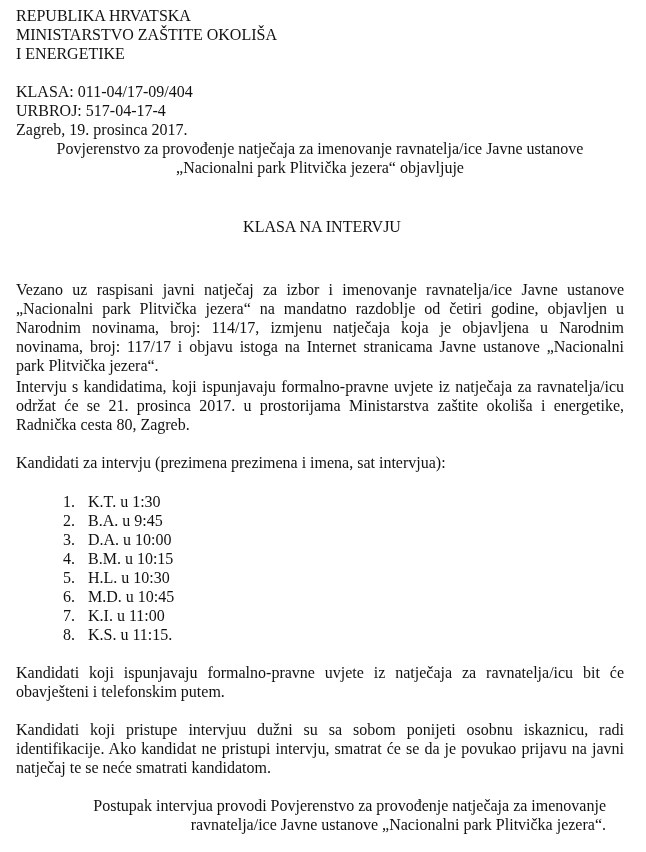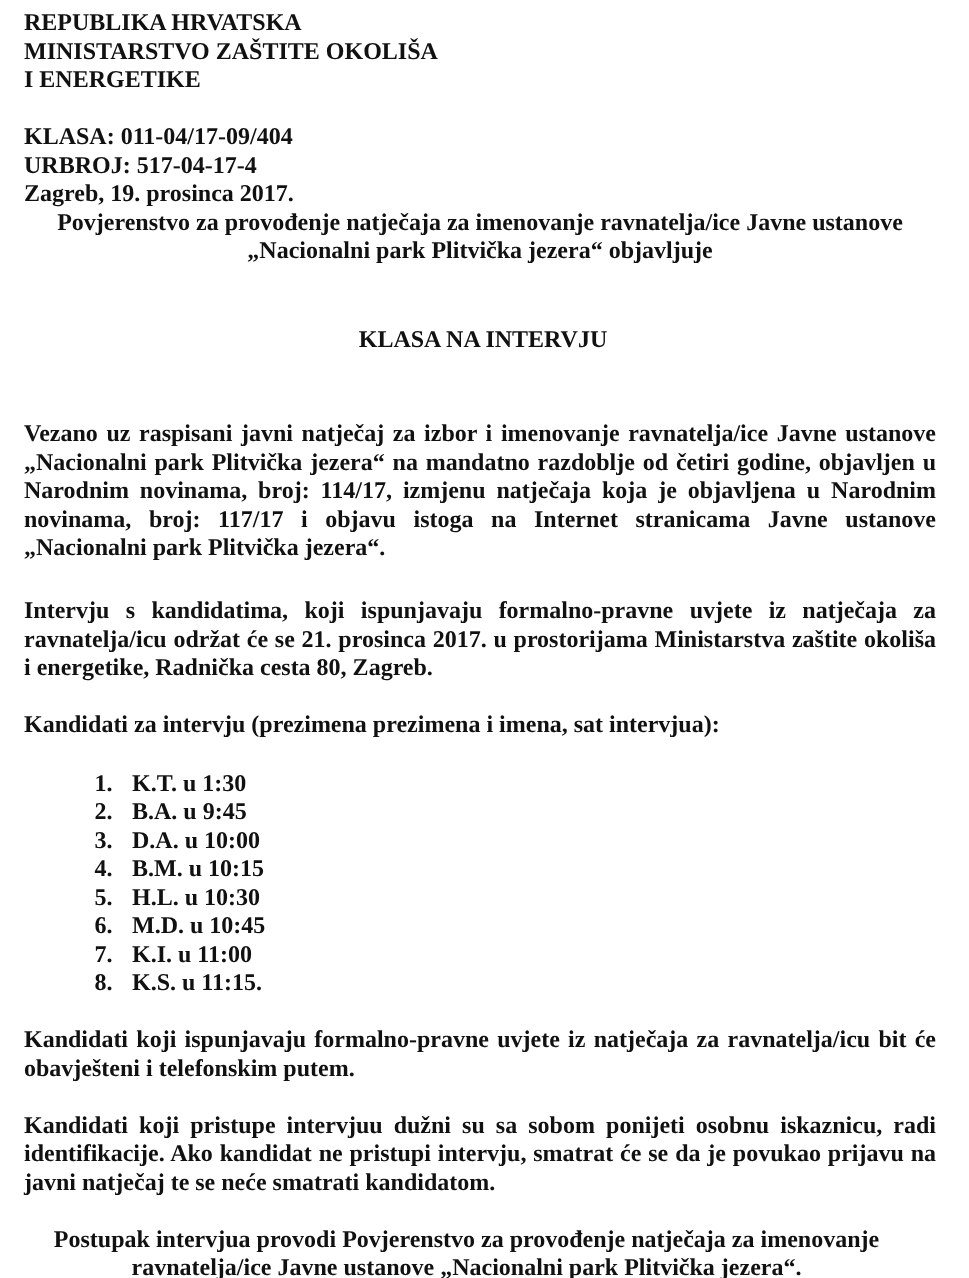--- a/index.html
+++ b/index.html
@@ -15,21 +15,20 @@
       font-size: 16px;
       line-height: 19px;
       color: #111111;
     }
     .page {
       position: relative;
       width: 646px;
       height: 600px;
       box-sizing: border-box;
       padding: 6px 22px 0 16px;
-      font-weight: bold;
     }
     .header-block { margin: 0; }
     .header-line { display: block; white-space: nowrap; }
     .ref-block { margin-top: 19px; }
     .ref-line { display: block; white-space: nowrap; }
     .intro {
       margin-top: 20px;
       width: 580px;
     }
     .title {
@@ -37,39 +36,39 @@
       margin-top: 40px;
       width: 612px;
       padding-left: 0;
     }
     .para {
       text-align: justify;
       width: 608px;
       margin: 0;
     }
     .p1 { margin-top: 44px; }
-    .p2 { margin-top: 23px; }
+    .p2 { margin-top: 2px; }
     .p3 { margin-top: 19px; }
     .candidates {
       list-style: none;
       margin: 20px 0 0 0;
       padding: 0 0 0 47px;
     }
     .candidates li {
       display: flex;
       height: 19px;
       white-space: nowrap;
     }
     .cand-num {
       display: inline-block;
       width: 25px;
     }
     .p4 { margin-top: 19px; }
     .p5 { margin-top: 19px; }
-    .p6 { margin-top: 19px; width: 590px; text-align: center; }
+    .p6 { margin-top: 19px; width: 590px; text-align: right; }
   </style>
 </head>
 <body>
 
 <div class="page">
 
   <div class="header-block">
     <span class="header-line">REPUBLIKA HRVATSKA</span>
     <span class="header-line">MINISTARSTVO ZAŠTITE OKOLIŠA</span>
     <span class="header-line">I ENERGETIKE</span>

